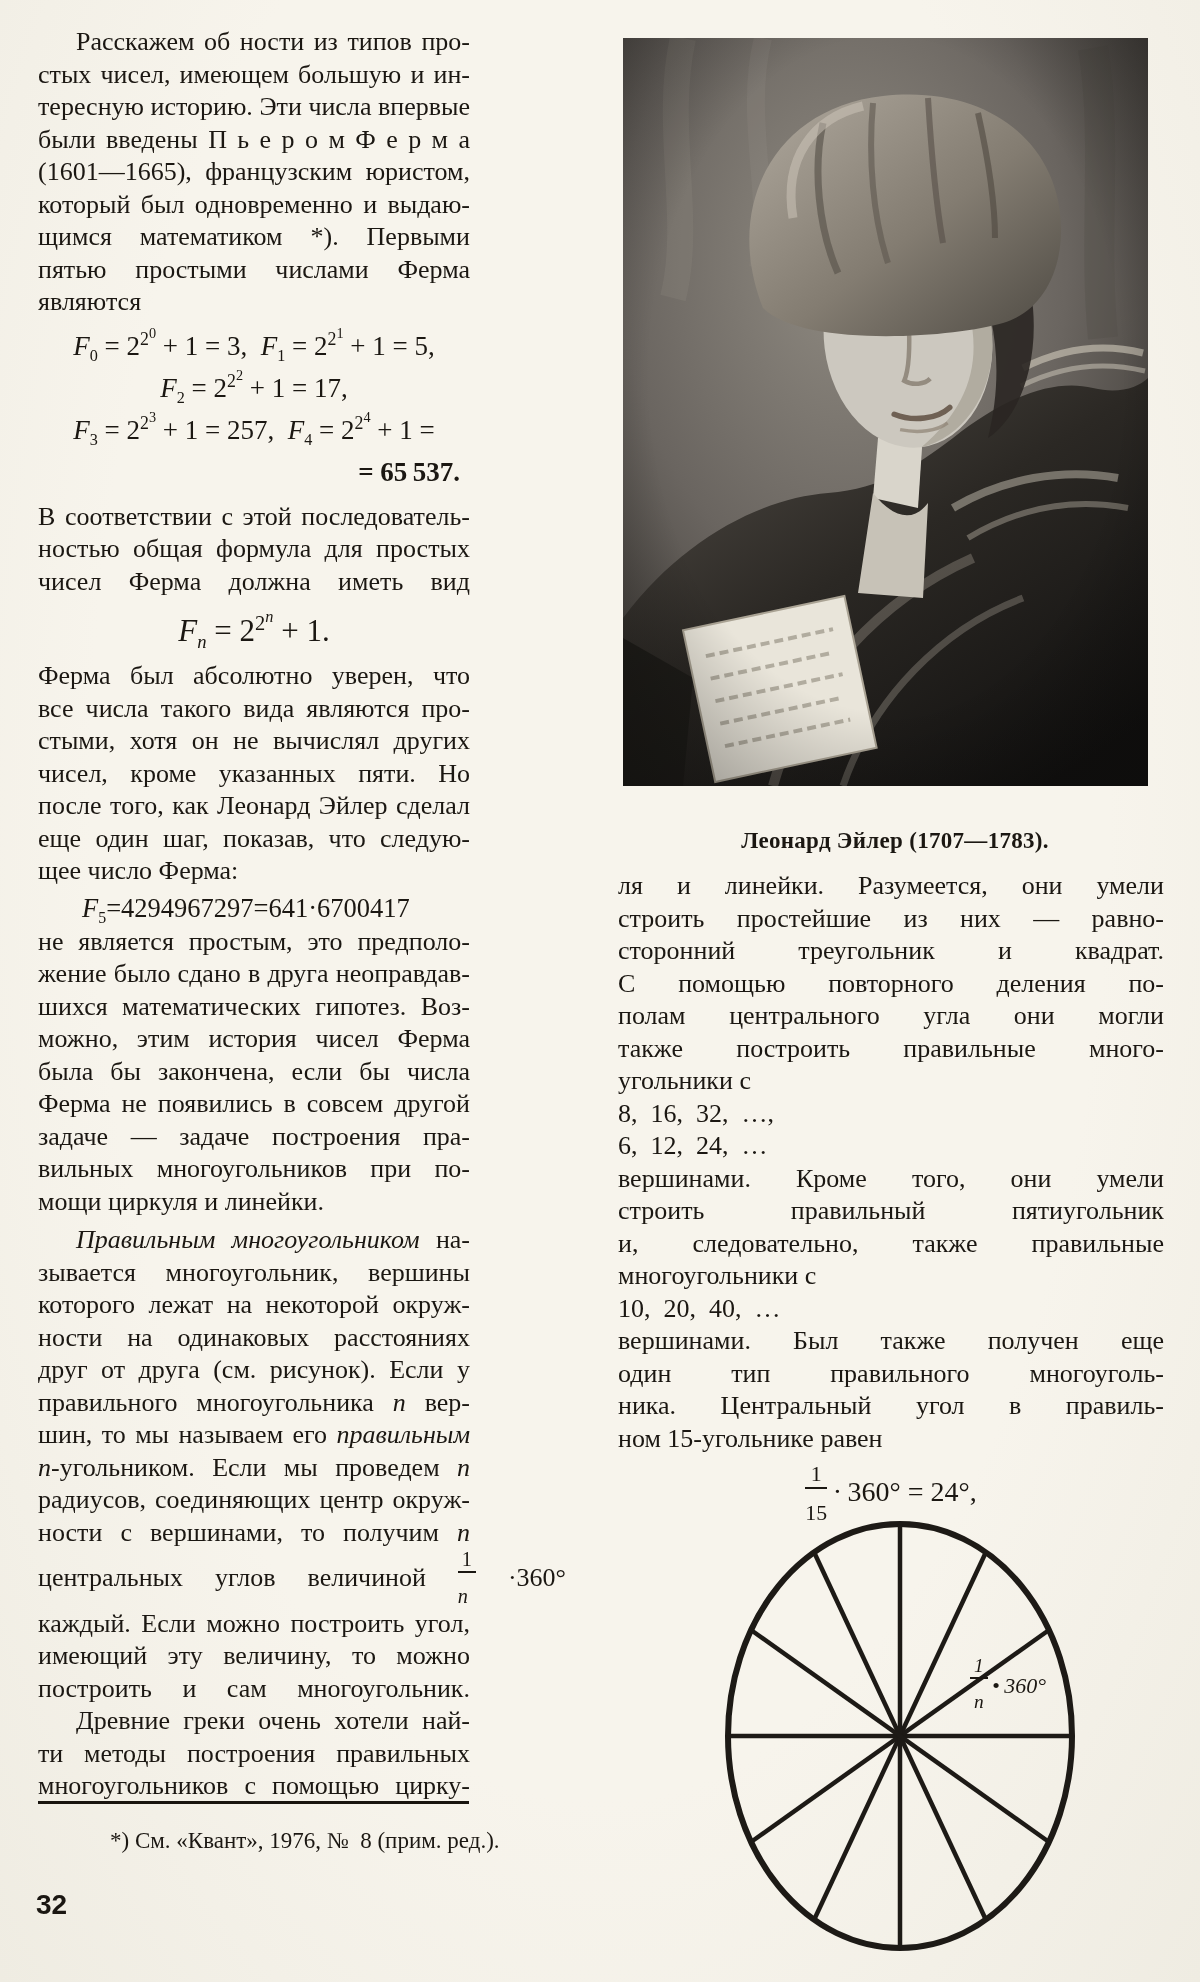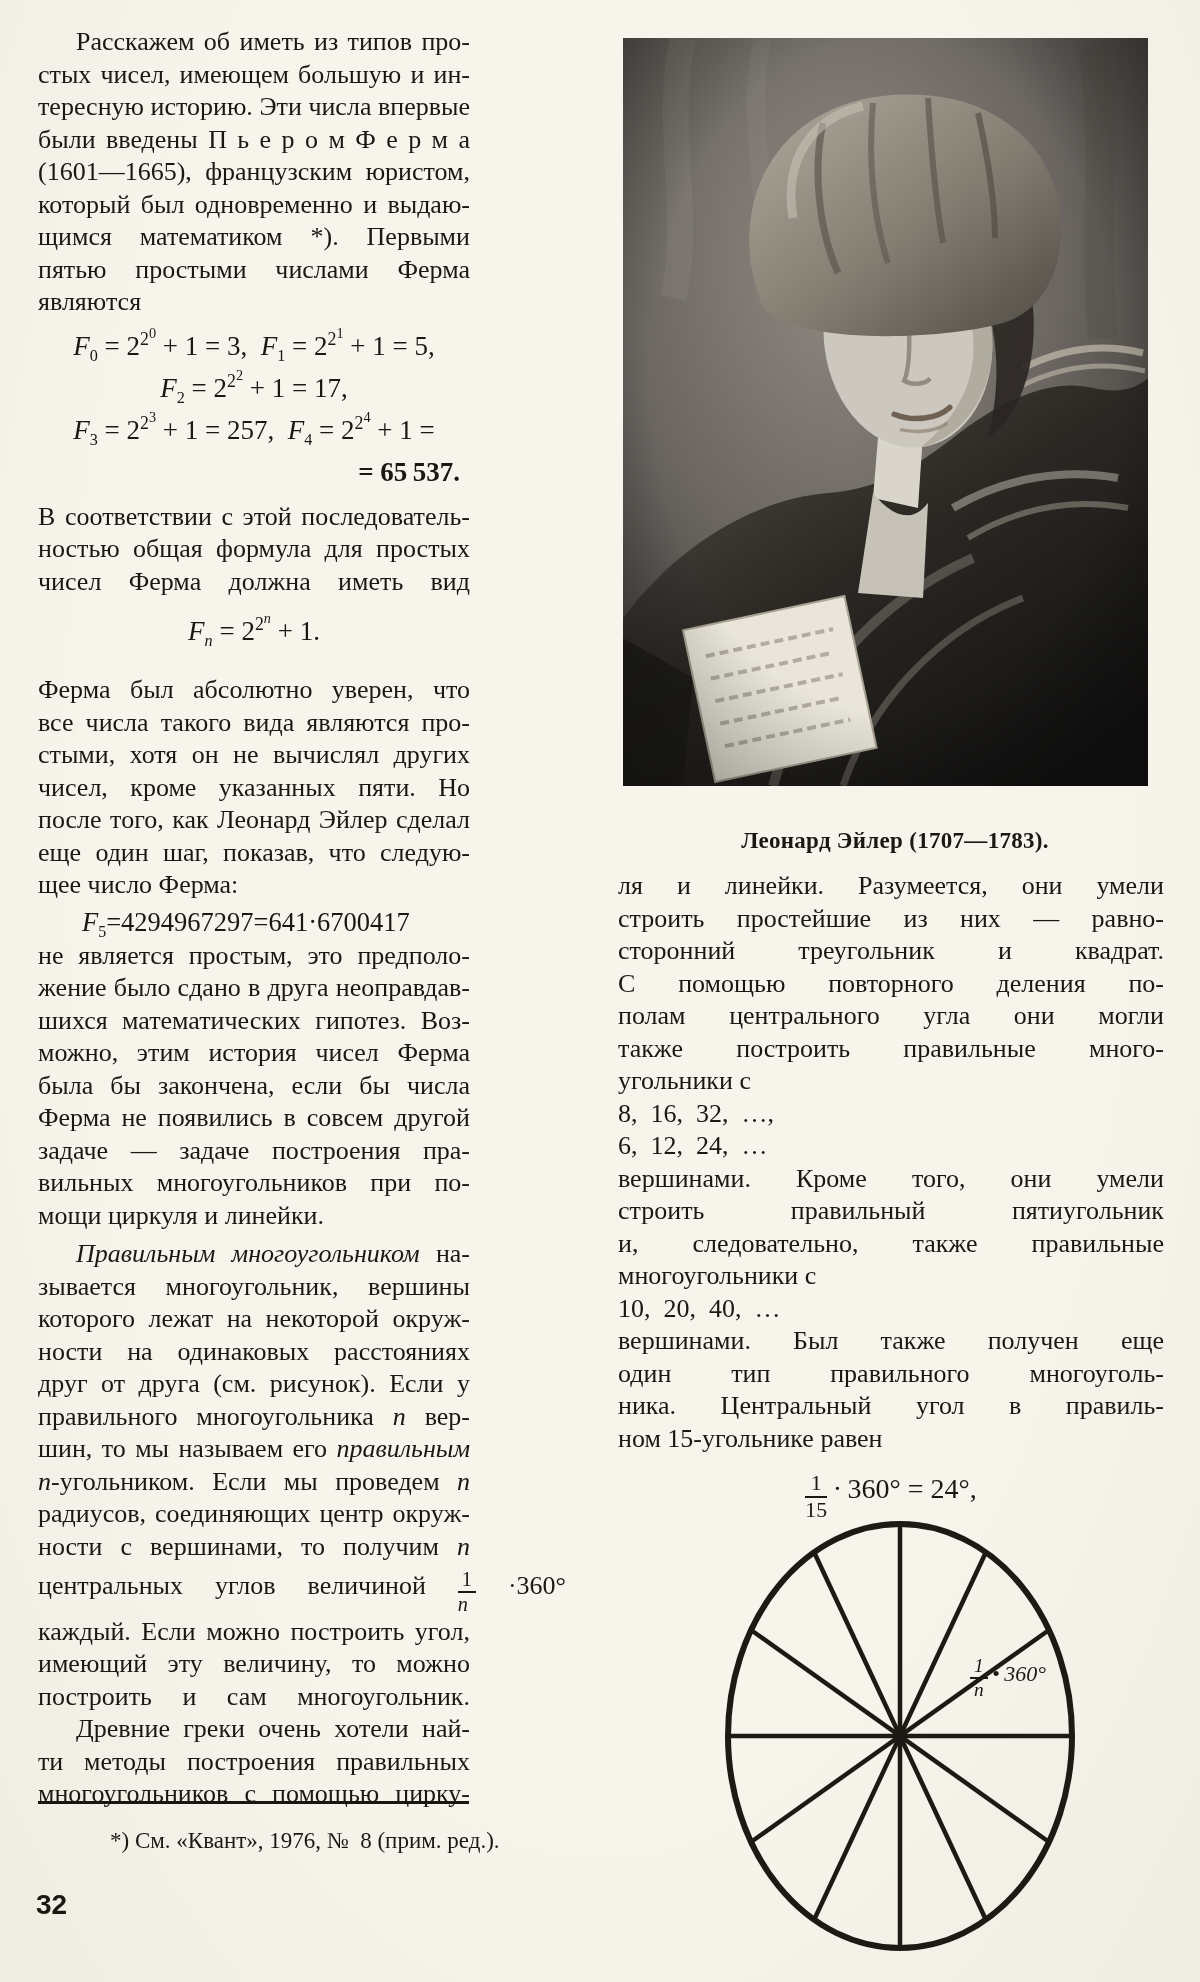--- a/index.html
+++ b/index.html
@@ -12,25 +12,25 @@
   .tl{min-height:32.5px;}
   .jl{text-align:justify;text-align-last:justify;}
   .ll{text-align-last:left;}
   .ind{text-indent:38px;}
   i{font-style:italic;}
   sup{font-size:66%;line-height:0;vertical-align:super;}
   sup sup{font-size:80%;}
   sub{font-size:60%;line-height:0;vertical-align:-0.35em;}
   .frac{display:inline-block;text-align:center;vertical-align:-0.85em;line-height:1.05;font-size:78%;}
   .frac .fn_{display:block;border-bottom:2px solid currentColor;padding:0 4px 1px;}
-  .frac .fd_{display:block;padding-top:1px;}
+  .frac .fd_{display:block;padding-top:1px;margin-top:12px;}
   .fblock{font-size:27px;line-height:42px;margin:6px 0 8px;}
   .fcenter{text-align:center;}
   .fright{text-align:right;padding-right:10px;font-weight:bold;}
-  .fnformula{font-size:27px;line-height:46px;margin:10px 0 20px;text-align:center;}
+  .fnformula{font-size:31px;line-height:46px;margin:10px 0 6px;text-align:center;}
   .f5line{font-size:26.5px;line-height:36px;margin:2px 0 0;padding-left:44px;}
   .fracline{white-space:nowrap;width:528px;text-align:justify;text-align-last:justify;line-height:46px;}
   .pblock{margin:0;}
   .m-top6{margin-top:6px;}
   .seq{line-height:32.5px;}
   .portrait{width:525px;height:748px;margin-left:5px;background:#4a4641;}
   .caption{font-weight:bold;font-size:23px;margin:40px 0 0 8px;letter-spacing:0.3px;line-height:30px;text-align:center;}
   .rc-body{margin-top:14px;}
   .angle-formula{text-align:center;font-size:28px;margin-top:8px;line-height:52px;}
   .rule{position:absolute;left:38px;top:1801px;width:431px;height:3px;background:#19150f;}
@@ -41,21 +41,21 @@
   .diagram-label{position:absolute;left:970px;top:1656px;font-size:22px;font-style:italic;white-space:nowrap;}
   .diagram-label .frac{font-size:88%;vertical-align:-0.8em;}
 </style>
 </head>
 <body>
 
 <div class="page">
 
   <div class="left-col">
     <div class="pblock">
-        <div class="tl jl ind">Расскажем об иметь из  типов про-</div>
+        <div class="tl jl ind">Расскажем об ности из  типов про-</div>
         <div class="tl jl">стых чисел, имеющем  большую и ин-</div>
         <div class="tl jl">тересную историю. Эти числа впервые</div>
         <div class="tl jl">были введены  П ь е р о м   Ф е р м а</div>
         <div class="tl jl">(1601—1665),  французским  юристом,</div>
         <div class="tl jl">который был  одновременно и выдаю-</div>
         <div class="tl jl">щимся     математиком *).   Первыми</div>
         <div class="tl jl">пятью  простыми    числами   Ферма</div>
         <div class="tl jl ll">являются</div>
       </div>
 

